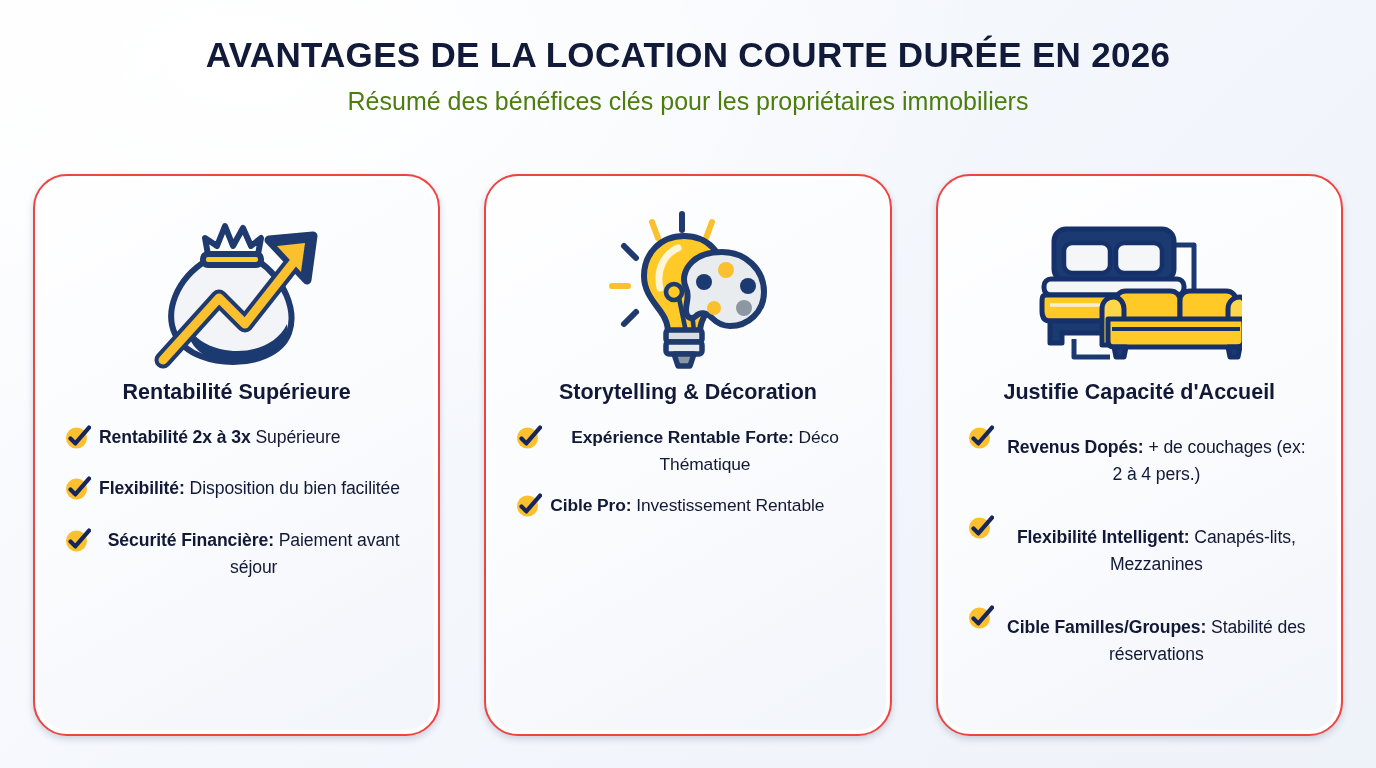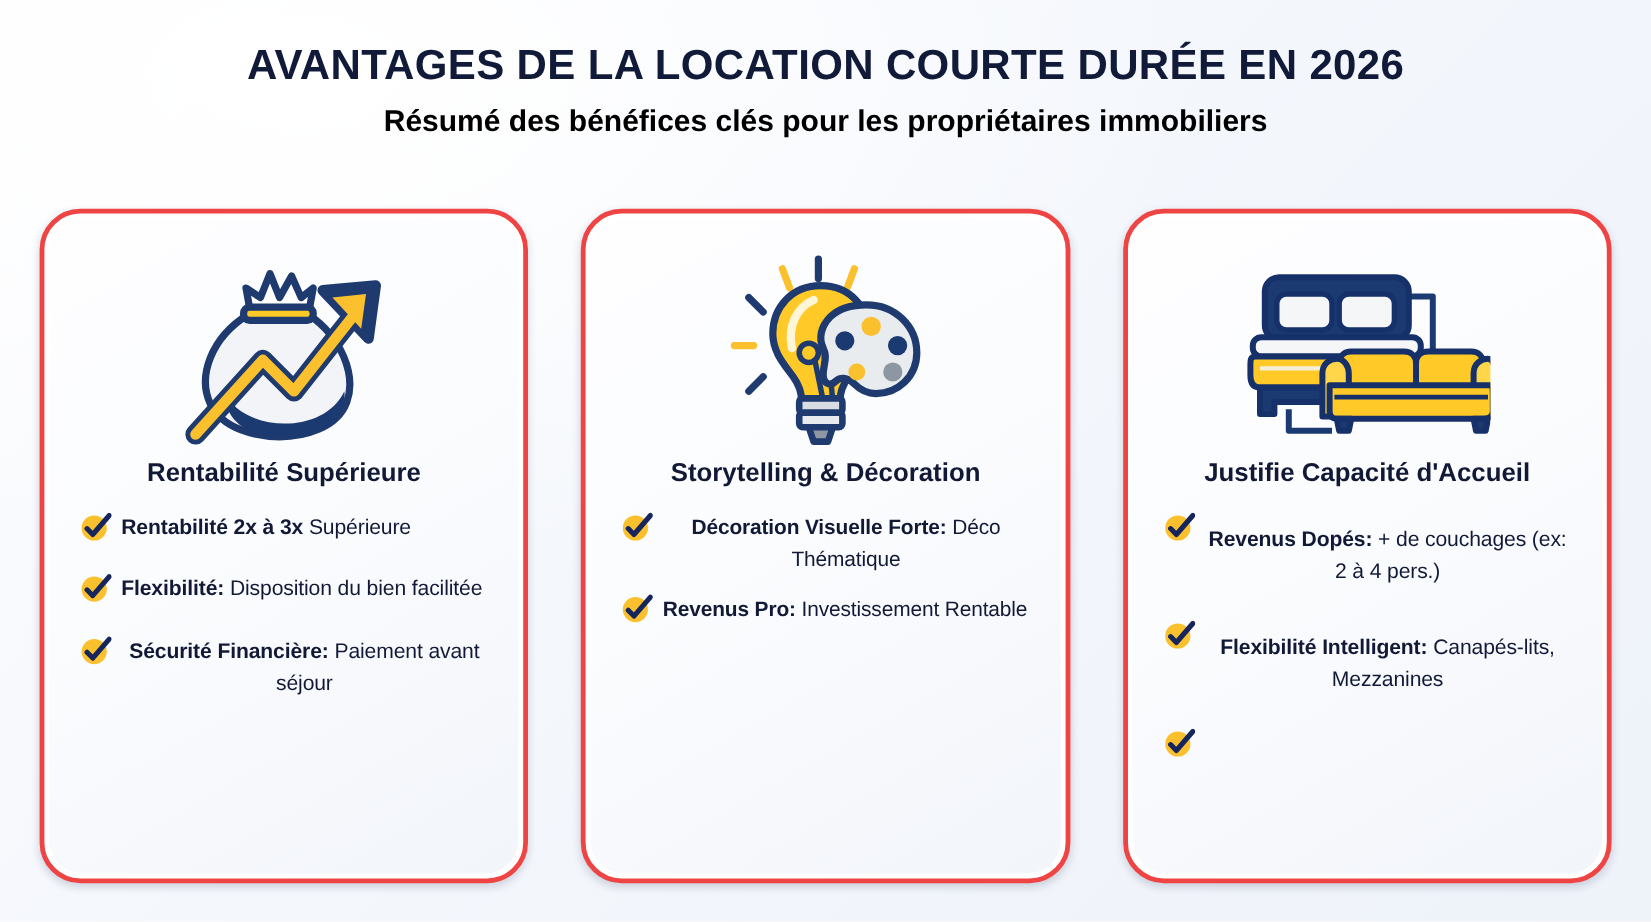--- a/index.html
+++ b/index.html
@@ -14,33 +14,33 @@
 
   .page { width:1376px; height:644px; position:relative; }
 
   
   .header { padding-top:36px; text-align:center; }
   .title {
     font-size:35px; font-weight:bold; letter-spacing:0.3px;
     color:#111a38; line-height:1.1; white-space:nowrap;
   }
   .subtitle {
-    margin-top:12px; font-size:25px; font-weight:bold;
-    color:#000000; line-height:1.15; white-space:nowrap;
+    margin-top:12px; font-size:25px; font-weight:normal;
+    color:#4d7c0f; line-height:1.15; white-space:nowrap;
   }
 
   
   .cards {
     position:absolute; top:174px; left:33px;
     width:1310px; height:562px;
     display:flex; gap:44px;
   }
   .card {
     flex:1 1 0; min-width:0;
-    border:4px solid #ef4444;
+    border:2px solid #ef4444;
     border-radius:34px;
     background:#ffffff;
     padding:4px;
     box-shadow:0 3px 7px rgba(20,35,70,0.18);
   }
   .card-inner {
     width:100%; height:100%;
     border-radius:28px;
     background:linear-gradient(150deg,#fefeff 0%,#fbfcfe 45%,#f2f5fa 100%);
     display:flex; flex-direction:column; align-items:center;
@@ -194,30 +194,30 @@
         <div class="card-title">Storytelling &amp; Décoration</div>
 
         <div class="bullets">
           <div class="bullet">
             <span class="check">
               <svg width="26" height="24" viewBox="0 0 26 24">
                 <circle cx="11.5" cy="13" r="10.5" fill="#FBC02D"></circle>
                 <path d="M5.5 13.5 L10.3 18.4 L24 2.6" fill="none" stroke="#16265c" stroke-width="4.2" stroke-linecap="round" stroke-linejoin="round"></path>
               </svg>
             </span>
-            <span class="btext"><b>Décoration Visuelle Forte:</b><span> Déco Thématique</span></span>
-          </div>
-          <div class="bullet">
-            <span class="check">
-              <svg width="26" height="24" viewBox="0 0 26 24">
-                <circle cx="11.5" cy="13" r="10.5" fill="#FBC02D"></circle>
-                <path d="M5.5 13.5 L10.3 18.4 L24 2.6" fill="none" stroke="#16265c" stroke-width="4.2" stroke-linecap="round" stroke-linejoin="round"></path>
-              </svg>
-            </span>
-            <span class="btext"><b>Revenus Pro:</b><span> Investissement Rentable</span></span>
+            <span class="btext"><b>Expérience Rentable Forte:</b><span> Déco Thématique</span></span>
+          </div>
+          <div class="bullet">
+            <span class="check">
+              <svg width="26" height="24" viewBox="0 0 26 24">
+                <circle cx="11.5" cy="13" r="10.5" fill="#FBC02D"></circle>
+                <path d="M5.5 13.5 L10.3 18.4 L24 2.6" fill="none" stroke="#16265c" stroke-width="4.2" stroke-linecap="round" stroke-linejoin="round"></path>
+              </svg>
+            </span>
+            <span class="btext"><b>Cible Pro:</b><span> Investissement Rentable</span></span>
           </div>
         </div>
       </div>
     </div>
 
     <div class="card c3">
       <div class="card-inner">
         <div class="icon-wrap">
           <svg width="206" height="150" viewBox="0 0 206 150">
 
@@ -277,19 +277,20 @@
             </span>
             <span class="btext"><b>Flexibilité Intelligent:</b><span> Canapés-lits, Mezzanines</span></span>
           </div>
           <div class="bullet">
             <span class="check">
               <svg width="26" height="24" viewBox="0 0 26 24">
                 <circle cx="11.5" cy="13" r="10.5" fill="#FBC02D"></circle>
                 <path d="M5.5 13.5 L10.3 18.4 L24 2.6" fill="none" stroke="#16265c" stroke-width="4.2" stroke-linecap="round" stroke-linejoin="round"></path>
               </svg>
             </span>
+            <span class="btext"><b>Cible Familles/Groupes:</b><span> Stabilité des réservations</span></span>
           </div>
         </div>
       </div>
     </div>
 
   </div>
 </div>
 
 </body></html>

